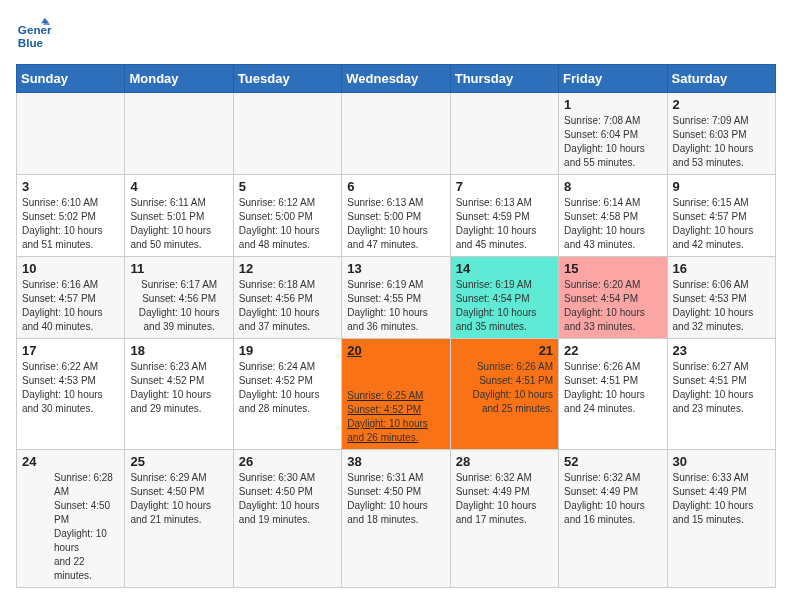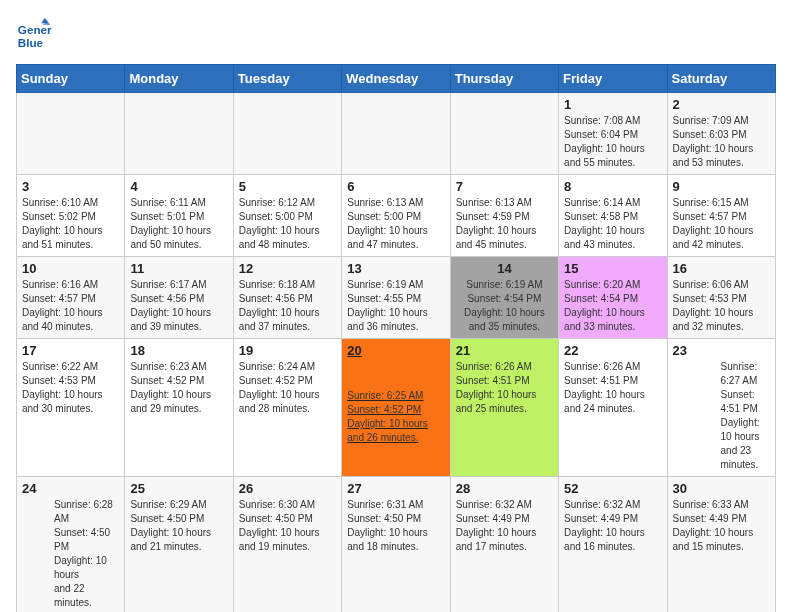--- a/index.html
+++ b/index.html
@@ -191,47 +191,47 @@
       <tr>
         <td style="background: rgb(247, 247, 247);">
           <span class="day-number">10</span>
           <div class="day-content" style="white-space: pre-line;">Sunrise: 6:16 AM
 Sunset: 4:57 PM
 Daylight: 10 hours
 and 40 minutes.</div>
         </td>
         <td style="background: rgb(247, 247, 247);">
           <span class="day-number">11</span>
-          <div class="day-content" style="white-space: pre-line;">Sunrise: 6:17 AM
+          <div class="day-content" style="white-space: pre-line; text-align: center;">Sunrise: 6:17 AM
 Sunset: 4:56 PM
 Daylight: 10 hours
 and 39 minutes.</div>
         </td>
         <td style="background: rgb(247, 247, 247);">
           <span class="day-number">12</span>
           <div class="day-content" style="white-space: pre-line;">Sunrise: 6:18 AM
 Sunset: 4:56 PM
 Daylight: 10 hours
 and 37 minutes.</div>
         </td>
         <td style="background: rgb(247, 247, 247);">
           <span class="day-number">13</span>
           <div class="day-content" style="white-space: pre-line;">Sunrise: 6:19 AM
 Sunset: 4:55 PM
 Daylight: 10 hours
 and 36 minutes.</div>
         </td>
-        <td style="background: #a3a3a3; text-align: center;">
+        <td style="background: #5eead4;">
           <span class="day-number">14</span>
           <div class="day-content" style="white-space: pre-line;">Sunrise: 6:19 AM
 Sunset: 4:54 PM
 Daylight: 10 hours
 and 35 minutes.</div>
         </td>
-        <td style="background: #f0abfc;">
+        <td style="background: #fca5a5;">
           <span class="day-number">15</span>
           <div class="day-content" style="white-space: pre-line;">Sunrise: 6:20 AM
 Sunset: 4:54 PM
 Daylight: 10 hours
 and 33 minutes.</div>
         </td>
         <td style="background: rgb(247, 247, 247);">
           <span class="day-number">16</span>
           <div class="day-content" style="white-space: pre-line;">Sunrise: 6:06 AM
 Sunset: 4:53 PM
@@ -261,37 +261,37 @@
 Daylight: 10 hours
 and 28 minutes.</div>
         </td>
         <td style="background: #f97316; text-decoration: underline;">
           <span class="day-number">20</span>
           <div class="day-content" style="white-space: pre-line; margin-top: 31px;">Sunrise: 6:25 AM
 Sunset: 4:52 PM
 Daylight: 10 hours
 and 26 minutes.</div>
         </td>
-        <td style="background: #bef264;">
+        <td style="background: #f97316; text-align: right;">
           <span class="day-number">21</span>
           <div class="day-content" style="white-space: pre-line;">Sunrise: 6:26 AM
 Sunset: 4:51 PM
 Daylight: 10 hours
 and 25 minutes.</div>
         </td>
         <td style="background: rgb(255, 255, 255);">
           <span class="day-number">22</span>
           <div class="day-content" style="white-space: pre-line;">Sunrise: 6:26 AM
 Sunset: 4:51 PM
 Daylight: 10 hours
 and 24 minutes.</div>
         </td>
         <td style="background: rgb(255, 255, 255);">
           <span class="day-number">23</span>
-          <div class="day-content" style="white-space: pre-line; margin-left: 48px;">Sunrise: 6:27 AM
+          <div class="day-content" style="white-space: pre-line;">Sunrise: 6:27 AM
 Sunset: 4:51 PM
 Daylight: 10 hours
 and 23 minutes.</div>
         </td>
       </tr>
       <tr>
         <td style="background: rgb(247, 247, 247);">
           <span class="day-number">24</span>
           <div class="day-content" style="white-space: pre-line; margin-left: 32px;">Sunrise: 6:28 AM
 Sunset: 4:50 PM
@@ -306,21 +306,21 @@
 and 21 minutes.</div>
         </td>
         <td style="background: rgb(247, 247, 247);">
           <span class="day-number">26</span>
           <div class="day-content" style="white-space: pre-line;">Sunrise: 6:30 AM
 Sunset: 4:50 PM
 Daylight: 10 hours
 and 19 minutes.</div>
         </td>
         <td style="background: rgb(247, 247, 247);">
-          <span class="day-number">27</span>
+          <span class="day-number">38</span>
           <div class="day-content" style="white-space: pre-line;">Sunrise: 6:31 AM
 Sunset: 4:50 PM
 Daylight: 10 hours
 and 18 minutes.</div>
         </td>
         <td style="background: rgb(247, 247, 247);">
           <span class="day-number">28</span>
           <div class="day-content" style="white-space: pre-line;">Sunrise: 6:32 AM
 Sunset: 4:49 PM
 Daylight: 10 hours

